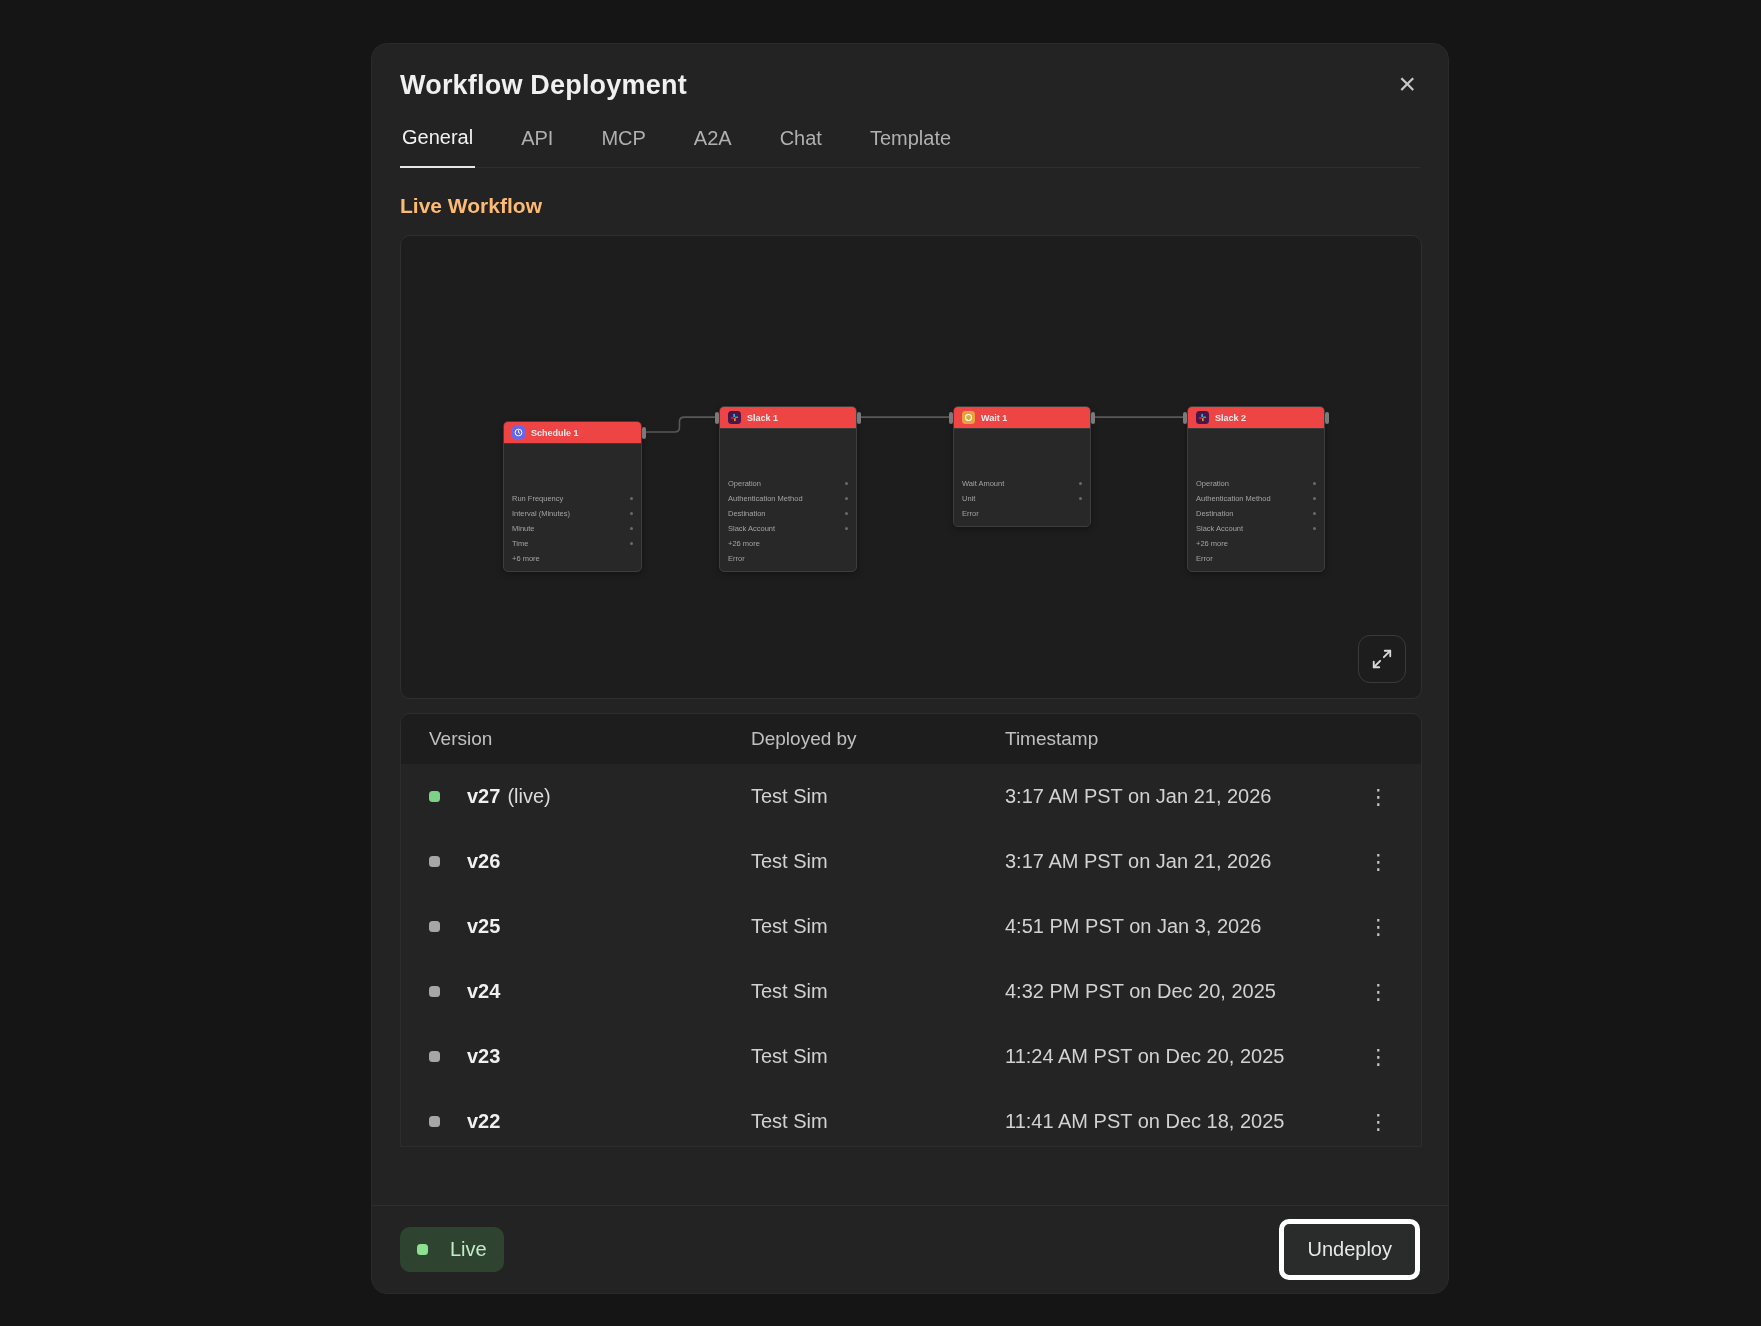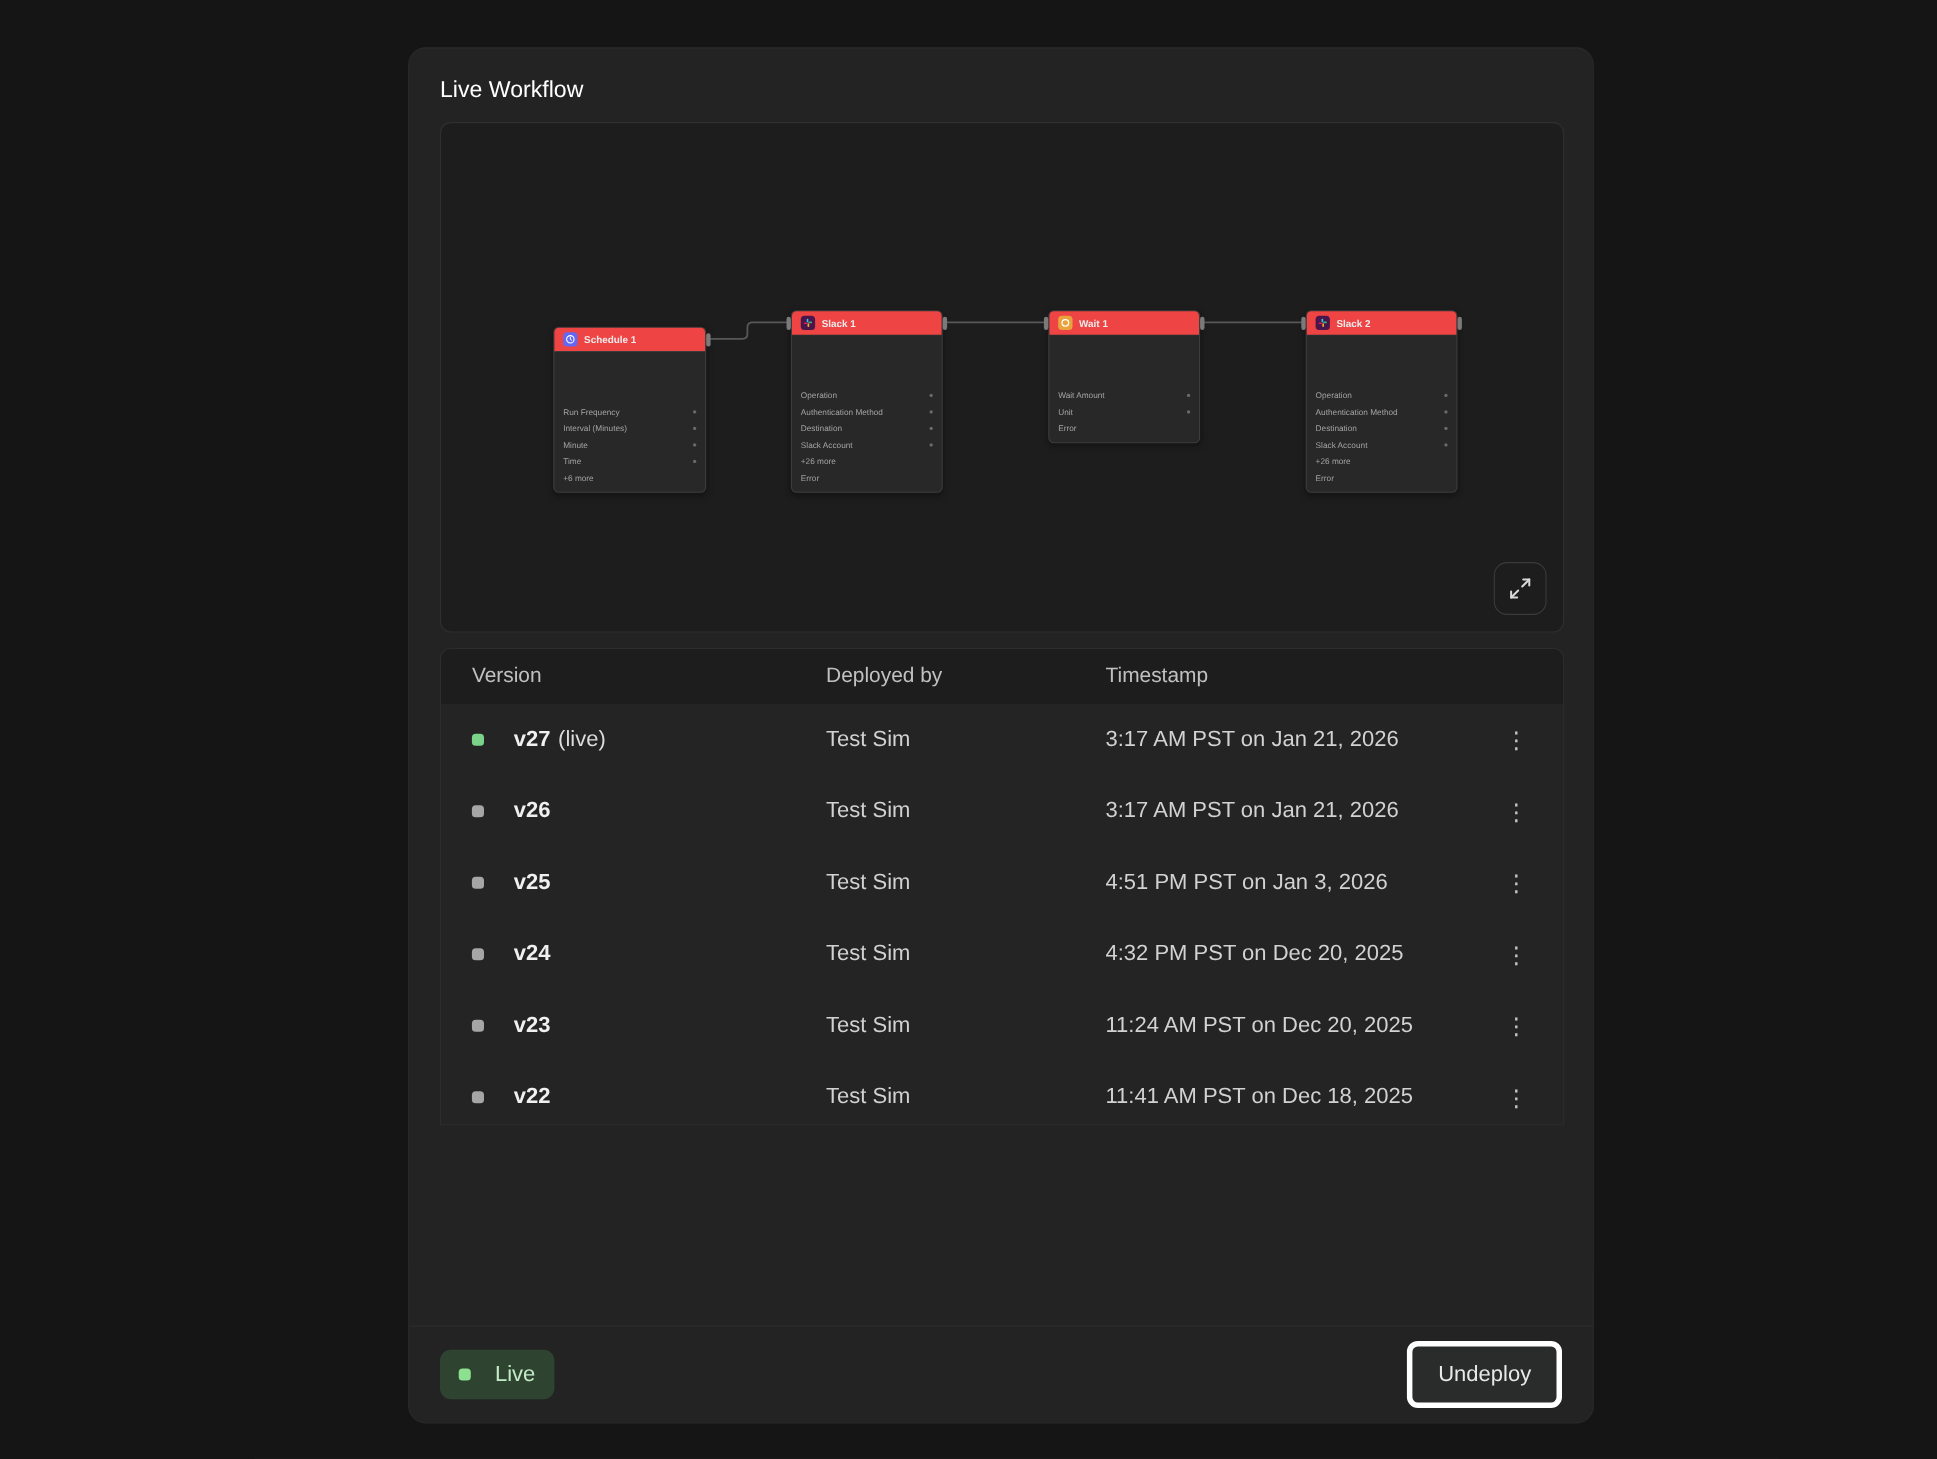--- a/index.html
+++ b/index.html
@@ -31,21 +31,21 @@
   }
   .tabs { display:flex; gap:44px; margin-top:25px; border-bottom:1px solid #2e2e2e; }
   .tab {
     background:none; border:none; cursor:pointer;
     font-size:20px; color:#b0b0b0; padding:0 2px 17px 2px;
     font-family:"Liberation Sans", sans-serif;
   }
   .tab.active { color:#f2f2f2; border-bottom:2px solid #e8e8e8; margin-bottom:-1px; }
   
   .modal-body { padding:0 28px; flex:1; }
-  .section-heading { font-size:21px; color:#ffffff; font-weight:400; }
+  .section-heading { font-size:21px; color:#fdba74; font-weight:700; }
   .lw-heading { margin-top:26px; }
   .canvas {
     position:relative; margin-top:17px;
     width:1022px; height:464px;
     background:#1d1d1d;
     border:1px solid #2f2f2f;
     border-radius:10px;
   }
   .edges { position:absolute; left:0; top:0; width:100%; height:100%; }
   
@@ -136,20 +136,34 @@
     background:#2a2b2b; border:5px solid #ffffff; border-radius:10px;
     padding:14px 23px; font-size:20px; color:#e8e8e8; cursor:pointer;
     font-family:"Liberation Sans", sans-serif;
   }
 </style>
 </head>
 <body>
 
 <div class="modal">
 
+  <div class="modal-header">
+    <div class="title-row">
+      <div class="modal-title">Workflow Deployment</div>
+      <button class="close-btn">×</button>
+    </div>
+    <div class="tabs">
+      <button class="tab active">General</button>
+      <button class="tab">API</button>
+      <button class="tab">MCP</button>
+      <button class="tab">A2A</button>
+      <button class="tab">Chat</button>
+      <button class="tab">Template</button>
+    </div>
+  </div>
 
   <div class="modal-body">
     <div class="section-heading lw-heading">Live Workflow</div>
 
     <div class="canvas">
       <svg class="edges" width="1022" height="462" viewBox="0 0 1022 462" fill="none">
         <path d="M241,196 H274 Q279,196 279,191.5 V185.5 Q279,181 284,181 H318" stroke="#585858" stroke-width="1.6"></path>
         <path d="M456,181 H552" stroke="#585858" stroke-width="1.6"></path>
         <path d="M690,181 H786" stroke="#585858" stroke-width="1.6"></path>
       </svg>

